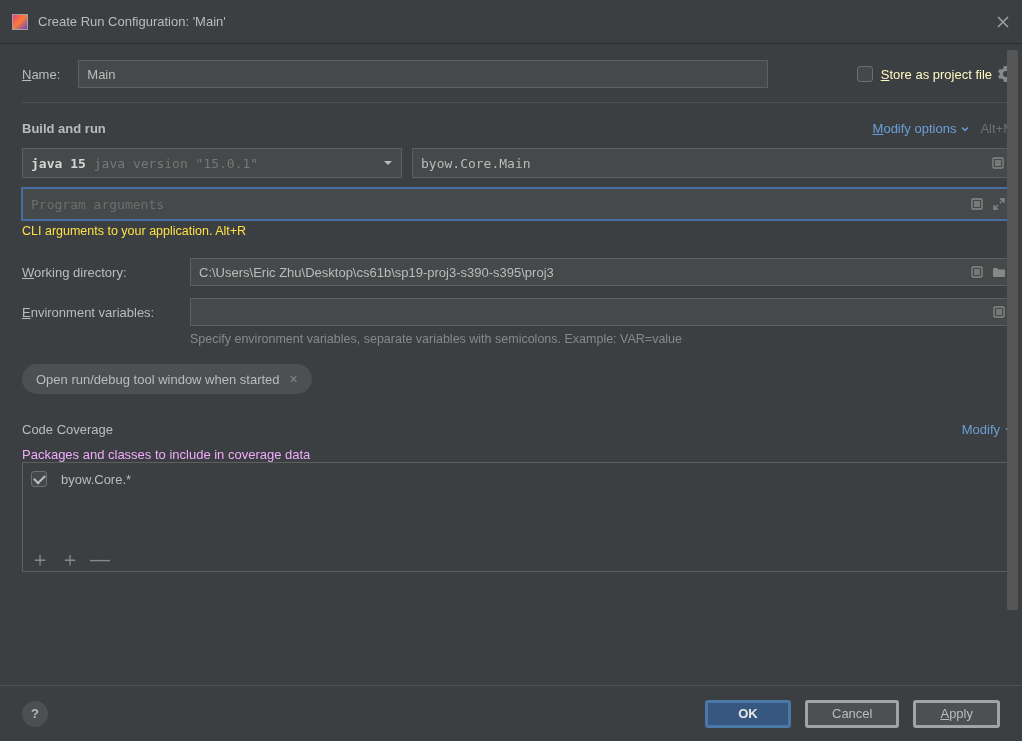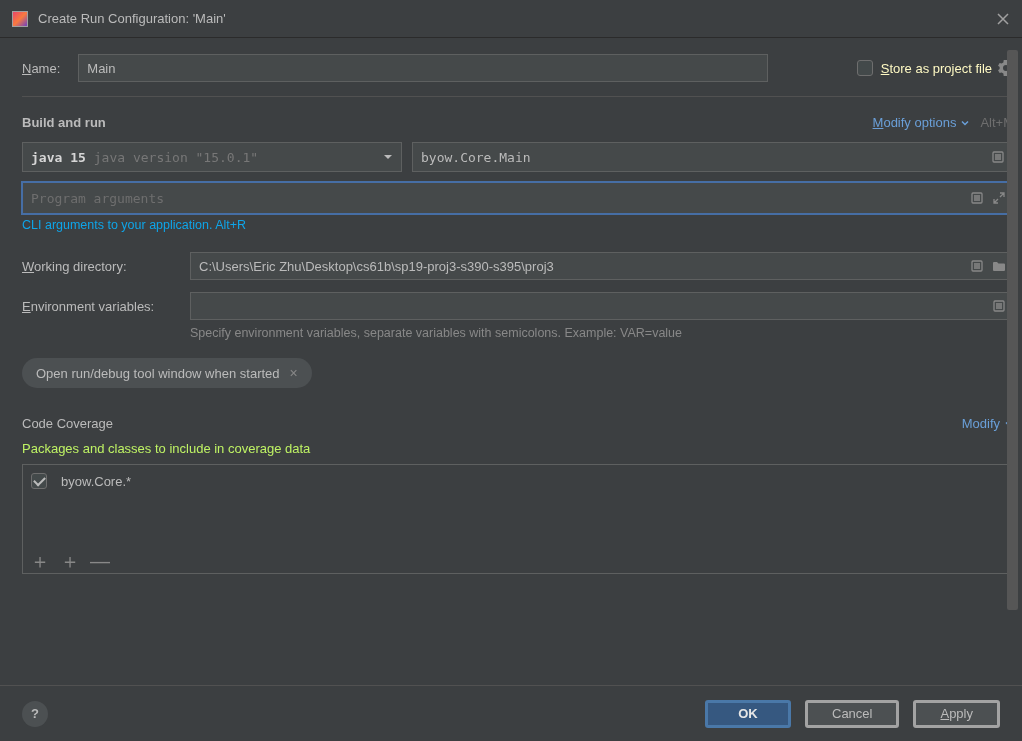--- a/index.html
+++ b/index.html
@@ -7,21 +7,21 @@
       width: 1022px;
       height: 741px;
       background: #3c3f41;
       font-family: -apple-system, "Segoe UI", Arial, sans-serif;
       color: #bbbbbb;
       font-size: 13px;
       overflow: hidden;
       position: relative;
     }
     .titlebar {
-      height: 38px;
+      height: 44px;
       display: flex;
       align-items: center;
       padding: 0 12px;
       border-bottom: 1px solid #2b2b2b;
     }
     .titlebar-icon {
       width: 16px; height: 16px;
       background: linear-gradient(135deg, #e9466b 0%, #f97a3f 50%, #6f42c1 100%);
       border: 1px solid #a0a0a0;
       margin-right: 10px;
@@ -127,42 +127,42 @@
     .sheet-icon svg, .folder-icon svg, .expand-icon svg { width: 14px; height: 14px; }
 
     .args-row { position: relative; margin-bottom: 4px; }
     .args-input {
       width: 100%;
       font-family: "Consolas","Menlo",monospace;
       padding-right: 56px;
       height: 32px;
     }
     .args-icons { position: absolute; right: 8px; top: 50%; transform: translateY(-50%); display: flex; gap: 8px; }
-    .helper { color: #0ea5e9; font-size: 12.5px; margin-bottom: 20px; }
+    .helper { color: #fde047; font-size: 12.5px; margin-bottom: 20px; }
 
     .form-row { display: flex; align-items: center; margin-bottom: 12px; }
     .form-label { width: 168px; }
     .form-field { flex: 1; position: relative; }
     .form-field .text-input { width: 100%; padding-right: 56px; }
     .field-icons { position: absolute; right: 8px; top: 50%; transform: translateY(-50%); display: flex; gap: 8px; }
     .field-helper { color: #888; font-size: 12.5px; margin-left: 168px; margin-top: -6px; margin-bottom: 18px; }
 
     .pill {
       display: inline-flex; align-items: center;
       background: #4c5052;
       color: #bbbbbb;
       border-radius: 16px;
       padding: 7px 14px;
       margin-bottom: 28px;
     }
     .pill-close { margin-left: 10px; color: #888; font-size: 14px; cursor: pointer; }
 
     .coverage-head { display: flex; align-items: center; margin-bottom: 10px; }
     .coverage-label { color: #bbbbbb; }
-    .coverage-help { color: #bef264; margin-bottom: 8px; }
+    .coverage-help { color: #f0abfc; }
 
     .coverage-box {
       border: 1px solid #5e6060;
       background: #3c3f41;
       height: 110px;
       padding: 8px;
       position: relative;
     }
     .cov-item { display: flex; align-items: center; gap: 6px; }
     .cov-toolbar {

